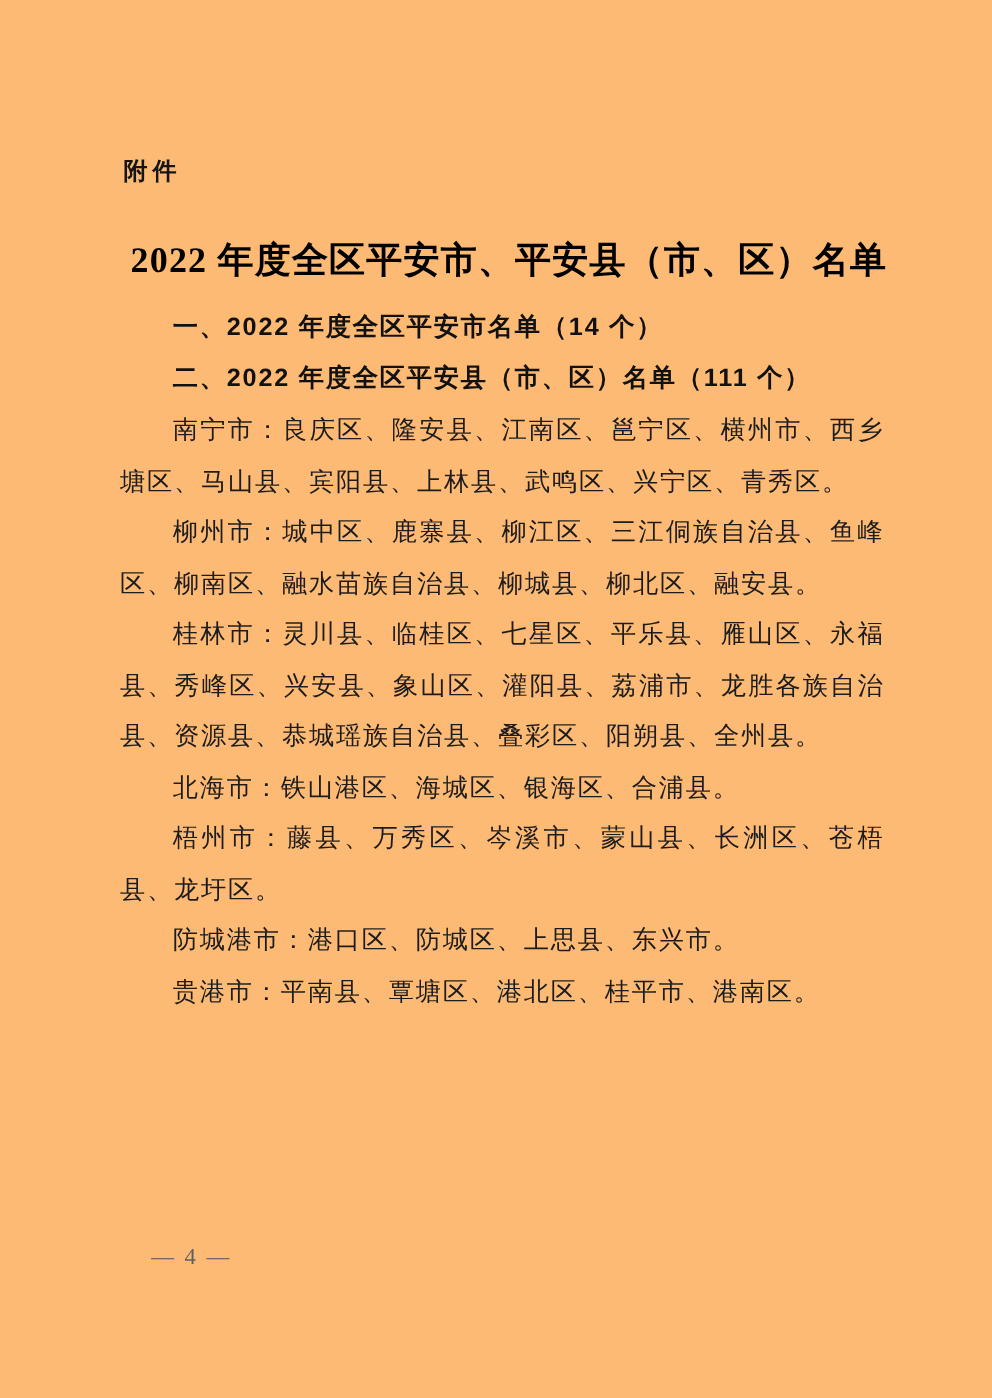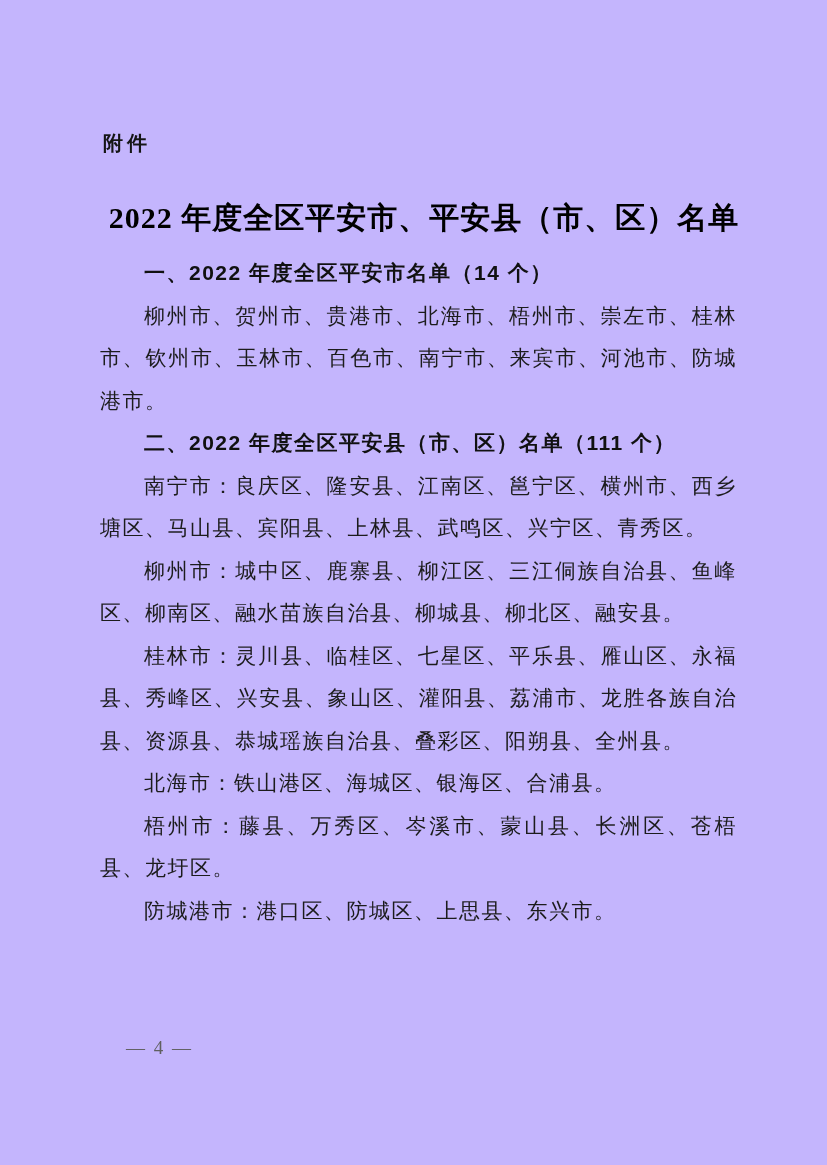--- a/index.html
+++ b/index.html
@@ -4,21 +4,21 @@
 <style>
   html, body {
     margin: 0;
     padding: 0;
     background: #ffffff;
   }
   .page {
     position: relative;
     width: 827px;
     height: 1165px;
-    background: #c4b5fd;
+    background: #fdba74;
     overflow: hidden;
     font-family: "Liberation Serif", "DejaVu Serif", serif;
     color: #1c1c1c;
   }
   .attachment {
     position: absolute;
     left: 103px;
     top: 128px;
     font-family: "Liberation Sans", "DejaVu Sans", sans-serif;
     font-weight: bold;
@@ -82,35 +82,35 @@
 <div class="page">
 
   <div class="attachment">附件</div>
 
   <h1 class="title">2022 年度全区平安市、平安县（市、区）名单</h1>
 
   <div class="body">
 
     <h2>一、2022 年度全区平安市名单（14 个）</h2>
 
-    <p>柳州市、贺州市、贵港市、北海市、梧州市、崇左市、桂林市、钦州市、玉林市、百色市、南宁市、来宾市、河池市、防城港市。</p>
 
     <h2>二、2022 年度全区平安县（市、区）名单（111 个）</h2>
 
     <p>南宁市：良庆区、隆安县、江南区、邕宁区、横州市、西乡塘区、马山县、宾阳县、上林县、武鸣区、兴宁区、青秀区。</p>
 
     <p>柳州市：城中区、鹿寨县、柳江区、三江侗族自治县、鱼峰区、柳南区、融水苗族自治县、柳城县、柳北区、融安县。</p>
 
     <p>桂林市：灵川县、临桂区、七星区、平乐县、雁山区、永福县、秀峰区、兴安县、象山区、灌阳县、荔浦市、龙胜各族自治县、资源县、恭城瑶族自治县、叠彩区、阳朔县、全州县。</p>
 
     <p>北海市：铁山港区、海城区、银海区、合浦县。</p>
 
     <p>梧州市：藤县、万秀区、岑溪市、蒙山县、长洲区、苍梧县、龙圩区。</p>
 
     <p>防城港市：港口区、防城区、上思县、东兴市。</p>
 
 
+    <p>贵港市：平南县、覃塘区、港北区、桂平市、港南区。</p>
 
   </div>
 
   <div class="footer">—  4  —</div>
 
 </div>
 
 </body></html>

